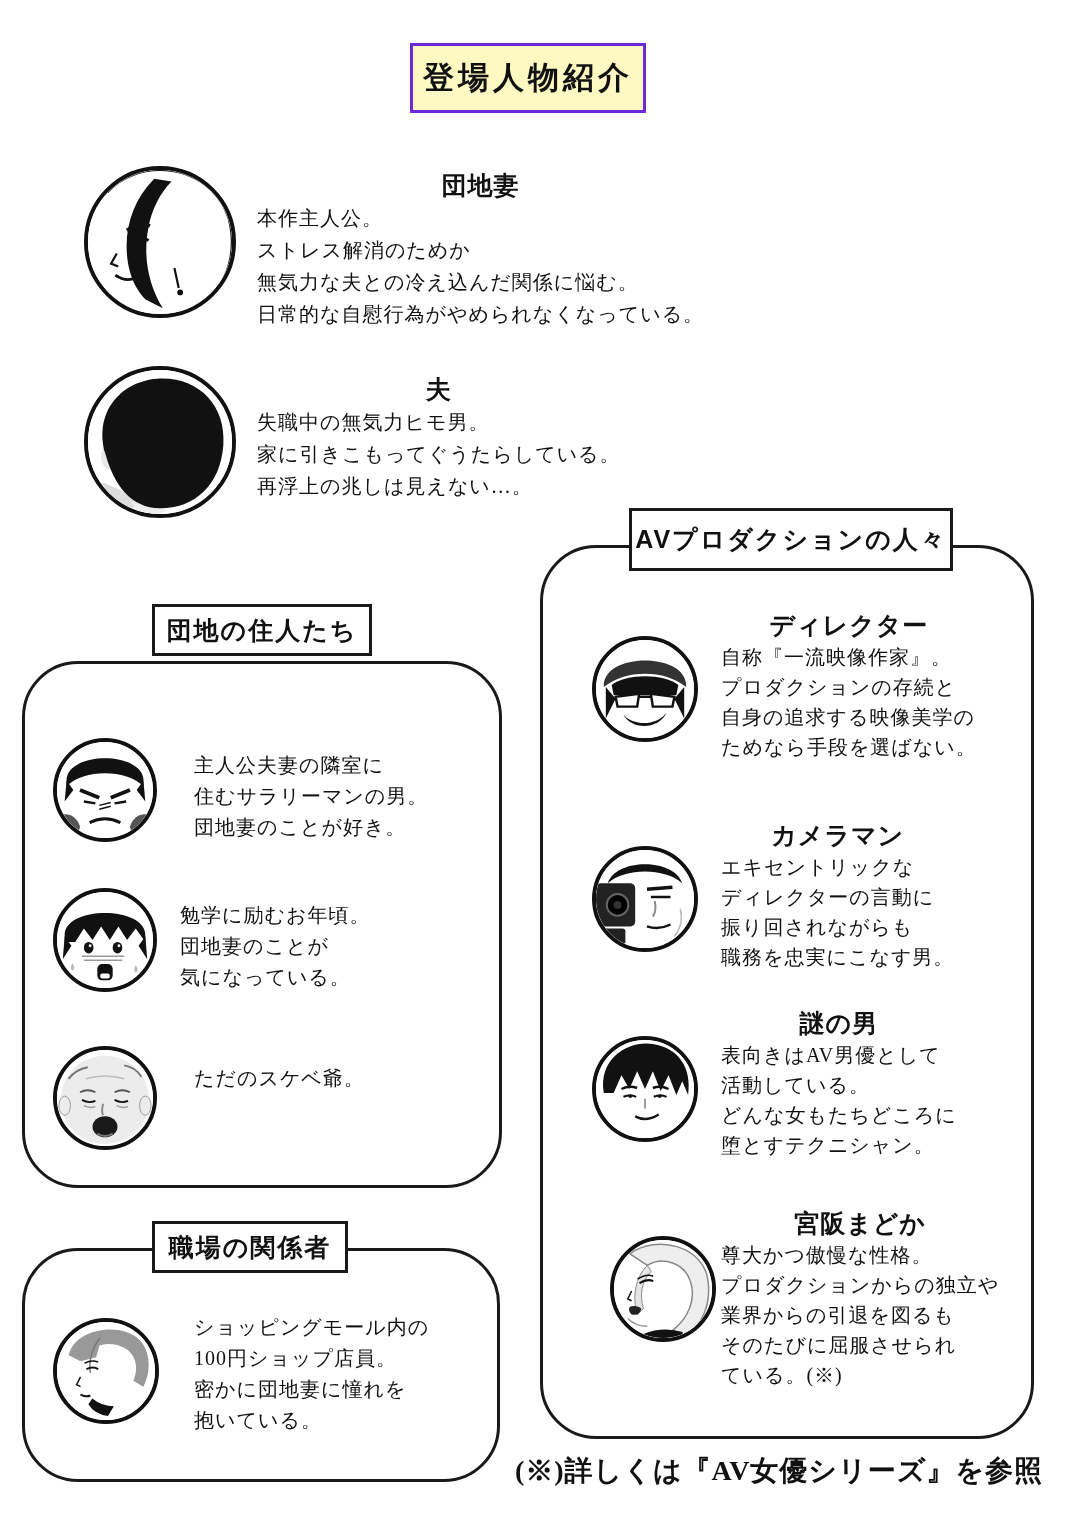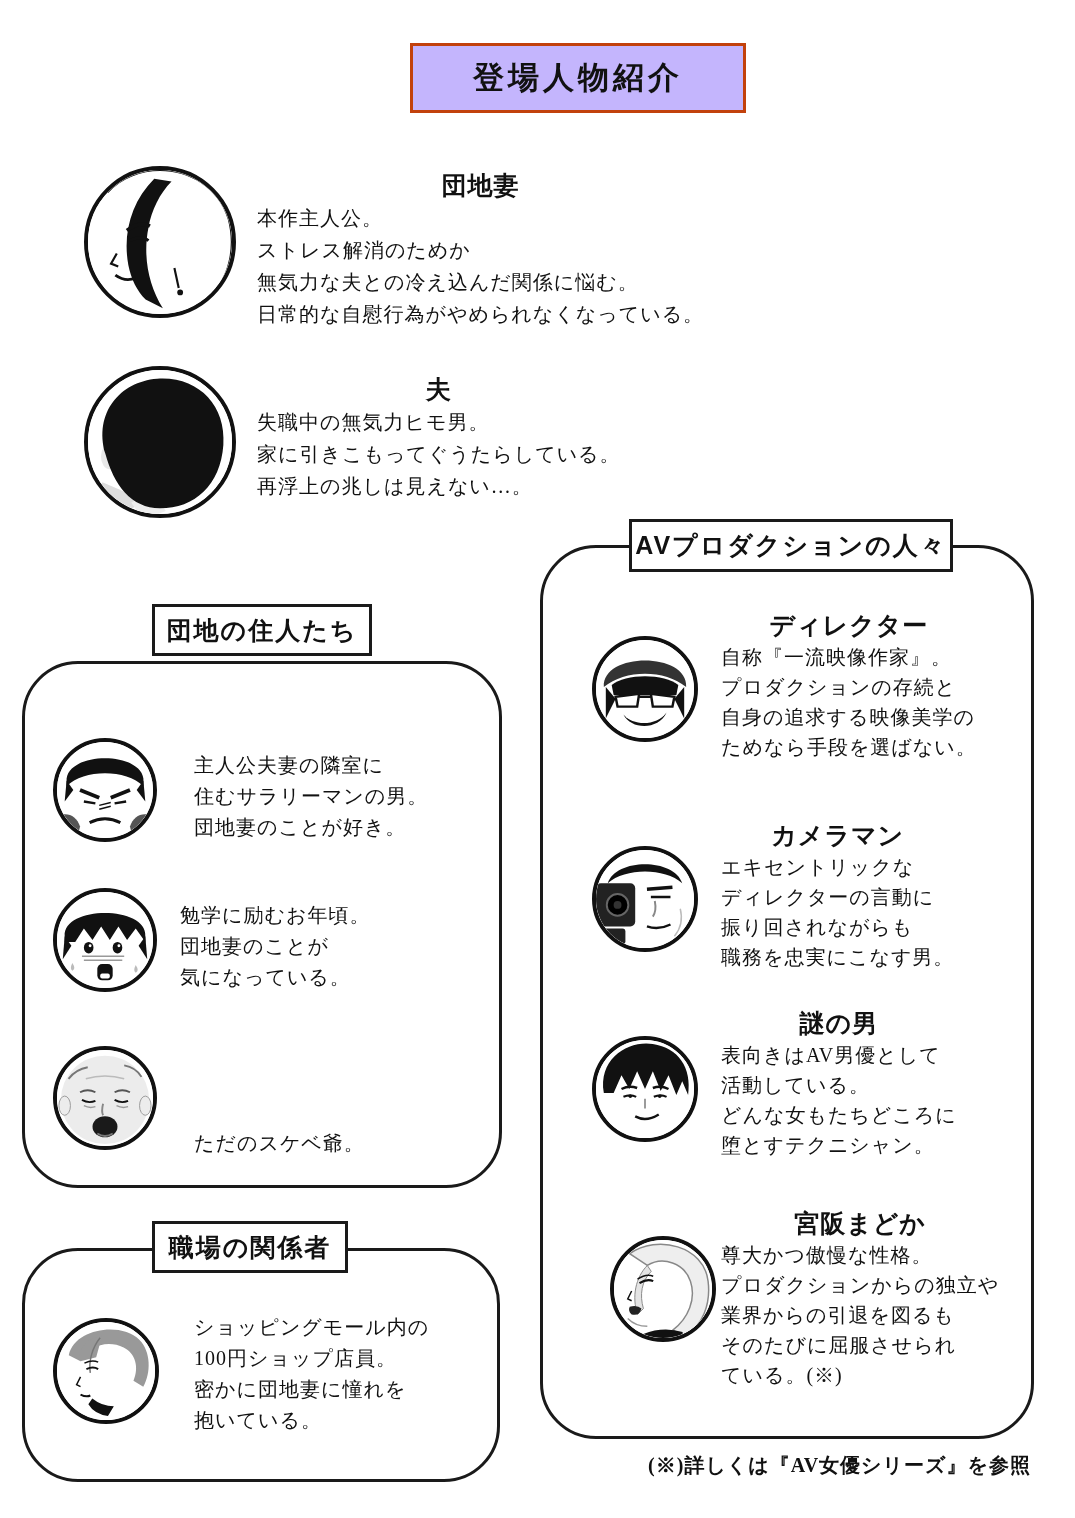--- a/index.html
+++ b/index.html
@@ -3,22 +3,22 @@
 <meta charset="utf-8">
 <style>
   * { box-sizing: border-box; }
   html, body { margin: 0; padding: 0; background: #ffffff; }
   .page {
     position: relative; width: 1075px; height: 1518px;
     background: #ffffff; color: #111; overflow: hidden;
     font-family: "Liberation Serif", "DejaVu Serif", serif;
   }
   .titlebox {
-    position: absolute; left: 410px; top: 43px; width: 336px; height: 70px;
-    border: 3px solid #c2410c; background: #c4b5fd; z-index: 3;
+    position: absolute; left: 410px; top: 43px; width: 236px; height: 70px;
+    border: 3px solid #6d28d9; background: #fef9c3; z-index: 3;
     display: flex; align-items: center; justify-content: center;
     font-family: "Liberation Sans", "DejaVu Sans", sans-serif;
     font-weight: 700; font-size: 31px; letter-spacing: 4px;
   }
   .rbox {
     position: absolute; border: 3px solid #1a1a1a; border-radius: 56px;
     background: #fff; z-index: 1;
   }
   .hdrbox {
     position: absolute; border: 3px solid #1a1a1a; background: #fff; z-index: 3;
@@ -33,22 +33,22 @@
   .avatar svg { display: block; width: 100%; height: 100%; }
   .ctext { position: absolute; z-index: 2; }
   .nm {
     font-family: "Liberation Sans", "DejaVu Sans", sans-serif;
     font-weight: 700; font-size: 25px; line-height: 34px; letter-spacing: 1px; text-align: center;
   }
   .ln { font-size: 20px; line-height: 32px; letter-spacing: 1px; }
   .lh30 .ln { line-height: 30px; }
   .lh31 .ln { line-height: 31px; }
   .footer {
-    position: absolute; right: 44px; top: 1452px; z-index: 2;
-    font-size: 20px; font-weight: 700; letter-spacing: 1px;
+    position: absolute; right: 32px; top: 1452px; z-index: 2;
+    font-size: 28px; font-weight: 700; letter-spacing: 1px;
   }
 </style>
 </head>
 <body>
 
 <div class="page">
 
   <div class="titlebox">
     <span>登場人物紹介</span>
   </div>
@@ -84,21 +84,21 @@
     </svg>
   </div>
   <div class="ctext" style="left:257px;top:372px">
     <div class="nm">夫</div>
     <div class="ln">失職中の無気力ヒモ男。</div>
     <div class="ln">家に引きこもってぐうたらしている。</div>
     <div class="ln">再浮上の兆しは見えない…。</div>
   </div>
 
   <div class="rbox" style="left:540px;top:545px;width:494px;height:894px"></div>
-  <div class="hdrbox" style="left:629px;top:519px;width:324px;height:53px">
+  <div class="hdrbox" style="left:629px;top:508px;width:324px;height:63px">
     <span>AVプロダクションの人々</span>
   </div>
 
   <div class="avatar" style="left:592px;top:636px;width:106px;height:106px">
     <svg viewBox="0 0 100 100">
       <rect width="100" height="100" fill="#fff"></rect>
       <path d="M8,48 C6,12 94,12 92,48 C70,30 30,30 8,48 Z" fill="#333"></path>
       <path d="M16,46 C30,34 70,34 84,46 L82,56 L18,56 Z" fill="#111"></path>
       <path d="M10,48 L10,80 L20,60 Z" fill="#111"></path>
       <path d="M90,48 L90,80 L80,60 Z" fill="#111"></path>
@@ -243,21 +243,21 @@
       <path d="M12,30 q8,-10 20,-12 M70,16 q12,2 18,12" stroke="#777" stroke-width="2" fill="none"></path>
       <path d="M30,30 q20,-6 40,0" stroke="#bbb" stroke-width="1.5" fill="none"></path>
       <path d="M24,44 q8,-4 16,0 M60,44 q8,-4 16,0" stroke="#555" stroke-width="2" fill="none"></path>
       <path d="M26,52 q7,4 14,1 M60,52 q7,4 14,1" stroke="#111" stroke-width="2" fill="none"></path>
       <path d="M28,58 q6,3 12,1 M62,58 q6,3 12,1" stroke="#999" stroke-width="1.5" fill="none"></path>
       <path d="M48,56 q-2,8 0,12" stroke="#888" stroke-width="2" fill="none"></path>
       <ellipse cx="50" cy="80" rx="13" ry="11" fill="#1a1a1a"></ellipse>
       <path d="M42,87 q8,5 16,0" stroke="#777" stroke-width="2" fill="none"></path>
     </svg>
   </div>
-  <div class="ctext lh31" style="left:194px;top:1128px">
+  <div class="ctext lh31" style="left:194px;top:1063px">
     <div class="ln">ただのスケベ爺。</div>
   </div>
 
   <div class="rbox" style="left:22px;top:1248px;width:478px;height:234px"></div>
   <div class="hdrbox" style="left:152px;top:1221px;width:196px;height:52px">
     <span>職場の関係者</span>
   </div>
 
   <div class="avatar" style="left:53px;top:1318px;width:106px;height:106px">
     <svg viewBox="0 0 100 100">

